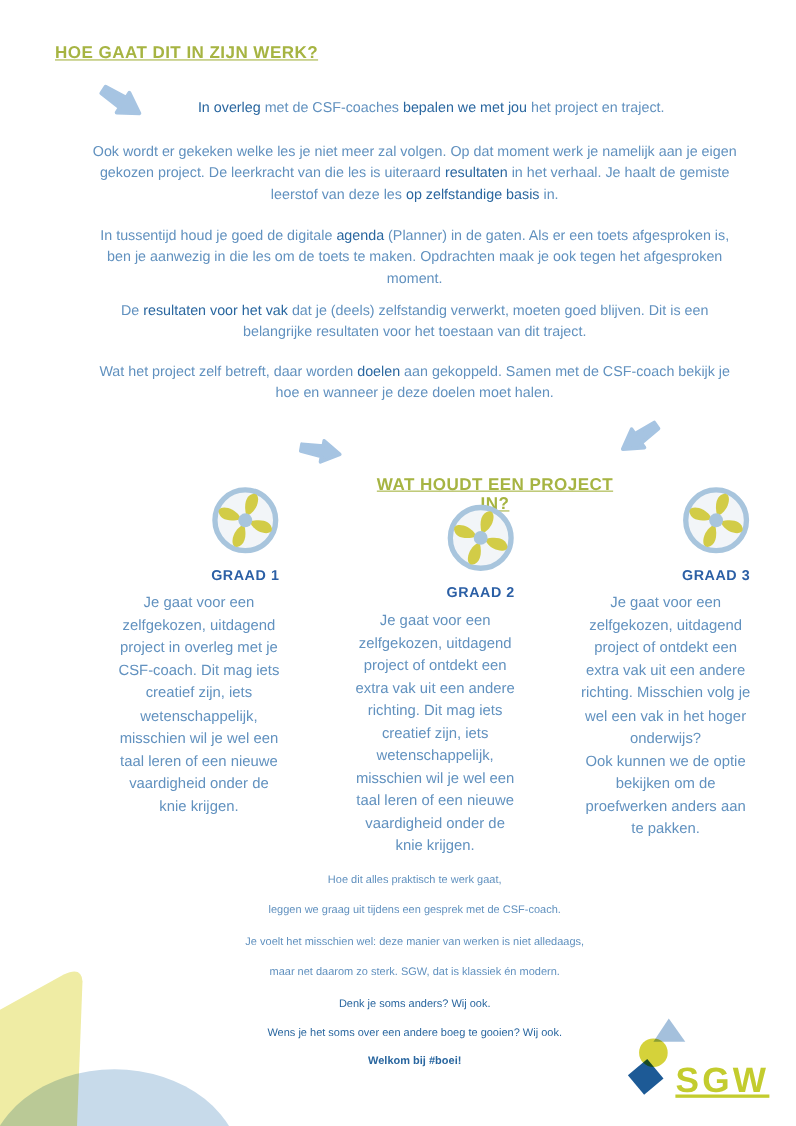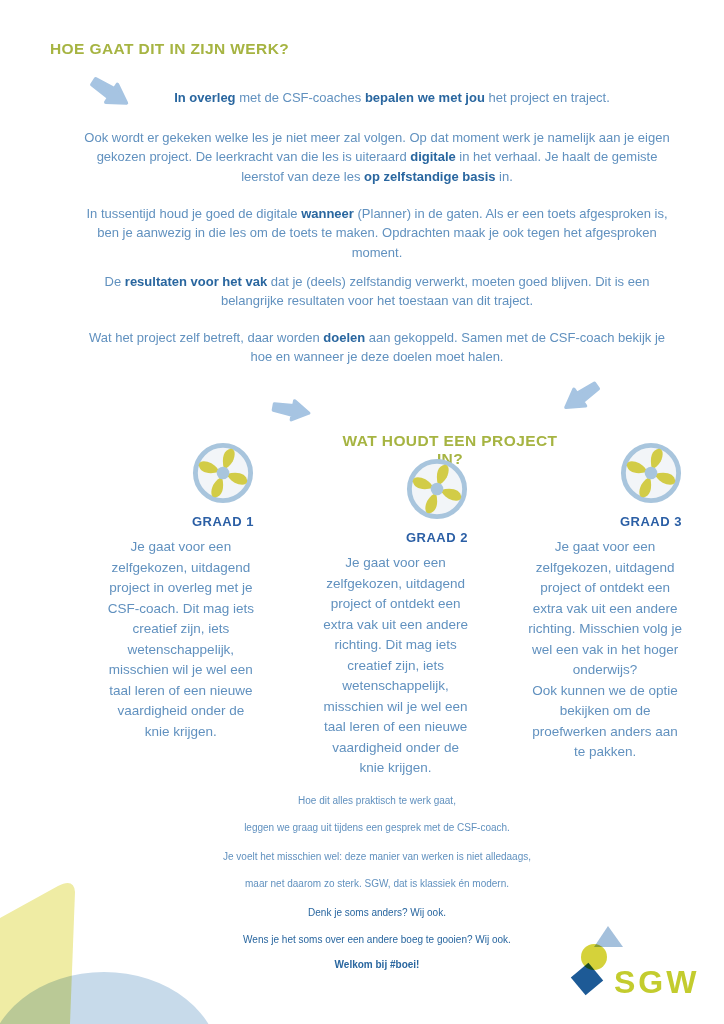--- a/index.html
+++ b/index.html
@@ -19,28 +19,29 @@
     --shape_blue:#c7daea;
   }
   html,body{margin:0;padding:0;}
   body{
     width:724px;height:1024px;position:relative;background:#ffffff;overflow:hidden;
     font-family:"Liberation Sans", sans-serif;
   }
   .h-title{
     position:absolute;font-size:15.5px;font-weight:bold;color:var(--heading_green);
     letter-spacing:0.4px;
+    text-decoration:underline;
   }
   .h-how{left:50px;top:40px;}
   .h-project{left:330px;top:404px;width:240px;text-align:center;margin-top:28px;}
   .para{
     position:absolute;left:27px;width:700px;text-align:center;
     font-size:13px;line-height:19.3px;color:var(--text_blue);white-space:pre-line;
   }
-  .para b{color:var(--bold_blue);font-weight:bold;}
+  .para b{color:var(--bold_blue);font-weight:normal;}
   .p-intro{left:62px;top:88px;width:660px;}
   .p2{top:128px;}
   .p3{top:204px;}
   .p4{top:272px;}
   .p5{top:328px;}
   .closing{font-size:10px;line-height:27px;}
   .p6{top:787px;}
   .p7{top:843px;}
   .p8{top:899px;font-weight:normal;color:var(--bold_blue);}
   .p9{top:951px;font-weight:bold;color:var(--bold_blue);}
@@ -71,39 +72,39 @@
     position:absolute;left:-12px;top:972px;width:232px;height:184px;border-radius:50%;
     background:var(--shape_blue);mix-blend-mode:multiply;
   }
   .logo{position:absolute;left:570px;top:924px;width:150px;height:96px;}
   .logo-mark{position:absolute;left:0;top:0;}
   .logo-triangle{fill:var(--logo_triangle);}
   .logo-circle{fill:var(--logo_circle);mix-blend-mode:multiply;}
   .logo-square{fill:var(--logo_square);mix-blend-mode:multiply;}
   .logo-text{
     position:absolute;left:44px;top:40px;font-size:32px;font-weight:bold;
-    letter-spacing:3px;color:var(--logo_text_color);
+    letter-spacing:3px;color:var(--logo_text_color);text-decoration:underline;
   }
 </style>
 </head>
 <body>
 
 <div class="h-title h-how">HOE GAAT DIT IN ZIJN WERK?</div>
 
 <div class="arrow arrow1">
   <svg width="46" height="32" viewBox="0 0 52 32">
     <polygon points="4,12 28,10 28,4 48,16 28,28 28,22 4,20"></polygon>
   </svg>
 </div>
 
 <div class="para p-intro"><b>In overleg</b><span> met de CSF-coaches </span><b>bepalen we met jou</b><span> het project en traject.</span></div>
 <div class="para p2"><span>Ook wordt er gekeken welke les je niet meer zal volgen. Op dat moment werk je namelijk aan je eigen
-gekozen project. De leerkracht van die les is uiteraard </span><b>digitale</b><span> in het verhaal. Je haalt de gemiste
+gekozen project. De leerkracht van die les is uiteraard </span><b>resultaten</b><span> in het verhaal. Je haalt de gemiste
 leerstof van deze les </span><b>op zelfstandige basis</b><span> in.</span></div>
-<div class="para p3"><span>In tussentijd houd je goed de digitale </span><b>wanneer</b><span> (Planner) in de gaten. Als er een toets afgesproken is,
+<div class="para p3"><span>In tussentijd houd je goed de digitale </span><b>agenda</b><span> (Planner) in de gaten. Als er een toets afgesproken is,
 ben je aanwezig in die les om de toets te maken. Opdrachten maak je ook tegen het afgesproken
 moment.</span></div>
 <div class="para p4"><span>De </span><b>resultaten voor het vak</b><span> dat je (deels) zelfstandig verwerkt, moeten goed blijven. Dit is een
 belangrijke resultaten voor het toestaan van dit traject.</span></div>
 <div class="para p5"><span>Wat het project zelf betreft, daar worden </span><b>doelen</b><span> aan gekoppeld. Samen met de CSF-coach bekijk je
 hoe en wanneer je deze doelen moet halen.</span></div>
 
 <div class="arrow arrow2">
   <svg width="42" height="28" viewBox="0 0 52 32">
     <polygon points="4,12 28,10 28,4 48,16 28,28 28,22 4,20"></polygon>

